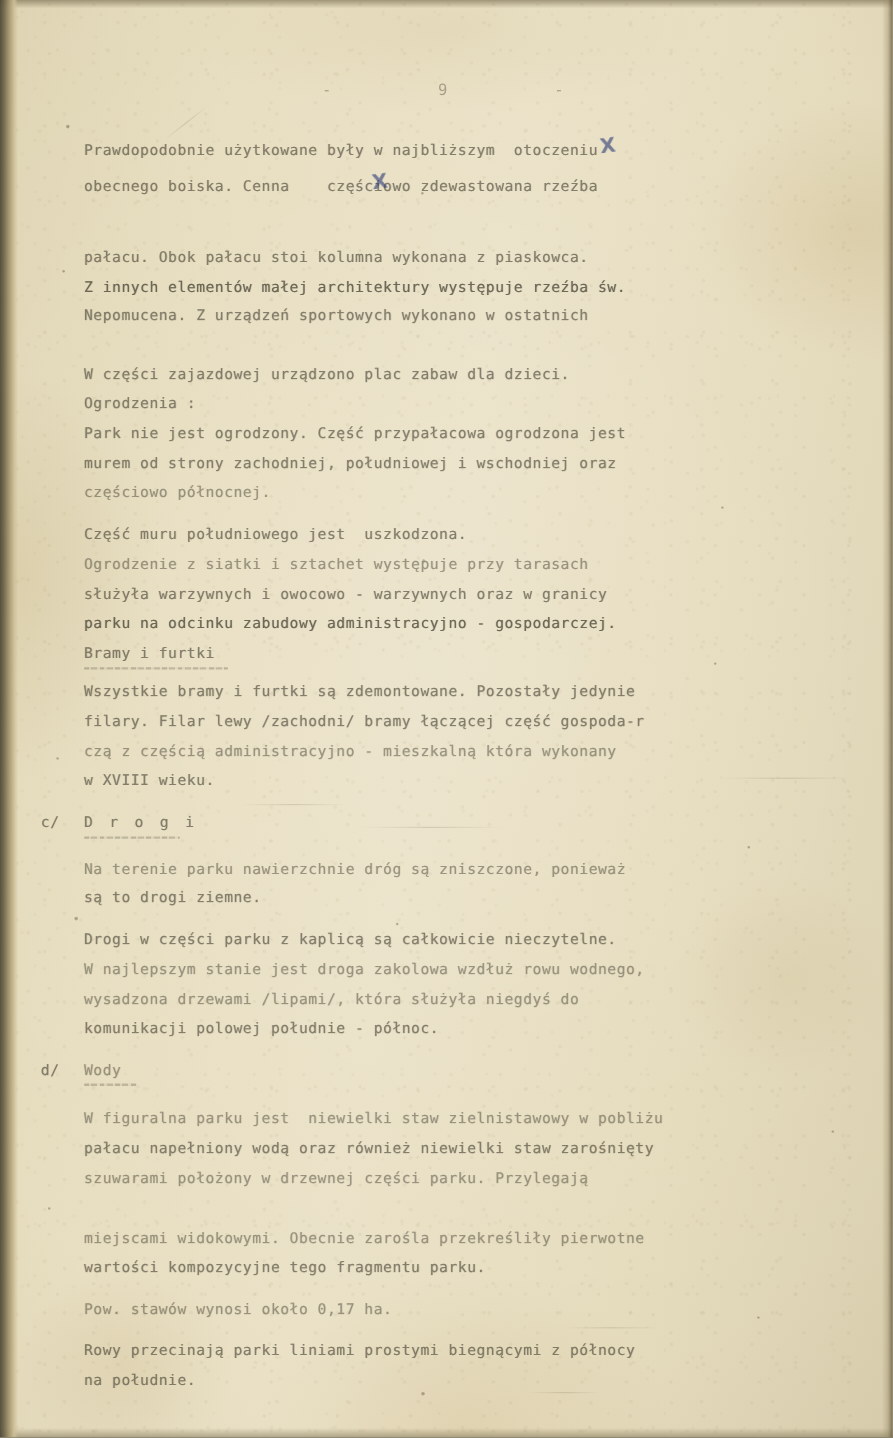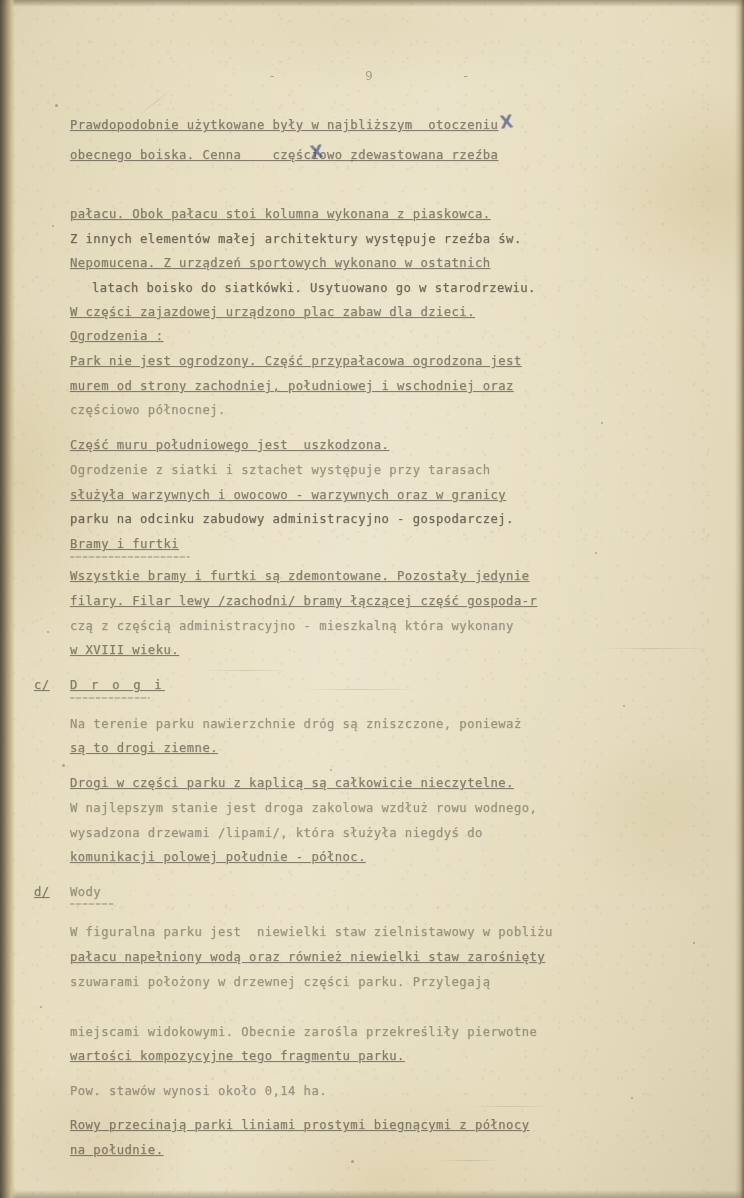--- a/index.html
+++ b/index.html
@@ -103,21 +103,21 @@
     white-space: pre;
     opacity: .62;
     text-shadow:
        0.55px 0 0 rgba(74,70,55,.30),
       -0.55px 0 0 rgba(110,104,80,.22),
        0 0.55px 0 rgba(74,70,55,.18);
     filter: blur(.30px);
   }
   
   .ink-strong { opacity: .78; filter: blur(.22px); }
-  .ink-mid    { opacity: .64; text-decoration: underline; }
+  .ink-mid    { opacity: .64; }
   .ink-faint  { opacity: .50; filter: blur(.42px); }
   .ink-ghost  { opacity: .40; filter: blur(.55px); }
 
   #page-number {
     position: absolute;
     top: 68px; left: 0;
     width: 744px;
     text-align: center;
     font-size: 13px;
     letter-spacing: 6px;
@@ -184,21 +184,20 @@
   <div id="stains"></div>
   <div id="grain"></div>
 
   <div id="page-number">-      9      -</div>
 
   <div class="typed body-line ink-mid" style="top:118px">Prawdopodobnie użytkowane były w najbliższym  otoczeniu</div>
   <div class="typed body-line ink-mid" style="top:148px">obecnego boiska. Cenna    częściowo zdewastowana rzeźba</div>
   <div class="typed body-line ink-mid" style="top:207px">pałacu. Obok pałacu stoi kolumna wykonana z piaskowca.</div>
   <div class="typed body-line ink-mid" style="top:256px">Nepomucena. Z urządzeń sportowych wykonano w ostatnich</div>
   <div class="typed body-line ink-strong" style="top:232px">Z innych elementów małej architektury występuje rzeźba św.</div>
-  <div class="typed indent-line ink-strong" style="top:281px">latach boisko do siatkówki. Usytuowano go w starodrzewiu.</div>
   <div class="typed body-line ink-mid" style="top:305px">W części zajazdowej urządzono plac zabaw dla dzieci.</div>
 
   <div class="pen-x" style="top:112px; left:500px">X</div>
   <div class="pen-x" style="top:142px; left:310px">X</div>
 
   <div class="typed body-line ink-mid" style="top:329px">Ogrodzenia :</div>
 
   <div class="typed body-line ink-mid" style="top:354px">Park nie jest ogrodzony. Część przypałacowa ogrodzona jest</div>
   <div class="typed body-line ink-mid" style="top:379px">murem od strony zachodniej, południowej i wschodniej oraz</div>
   <div class="typed body-line ink-faint" style="top:403px">częściowo północnej.</div>
@@ -228,21 +227,21 @@
 
   <div class="typed marker ink-mid" style="top:885px">d/</div>
   <div class="typed ink-faint" style="top:885px; left:70px">Wody</div>
   <div class="rule" style="top:903px; left:70px; width:44px"></div>
 
   <div class="typed body-line ink-faint" style="top:925px">W figuralna parku jest  niewielki staw zielnistawowy w pobliżu</div>
   <div class="typed body-line ink-mid" style="top:950px">pałacu napełniony wodą oraz również niewielki staw zarośnięty</div>
   <div class="typed body-line ink-faint" style="top:975px">szuwarami położony w drzewnej części parku. Przylegają</div>
   <div class="typed body-line ink-faint" style="top:1025px">miejscami widokowymi. Obecnie zarośla przekreśliły pierwotne</div>
   <div class="typed body-line ink-mid" style="top:1049px">wartości kompozycyjne tego fragmentu parku.</div>
-  <div class="typed body-line ink-faint" style="top:1084px">Pow. stawów wynosi około 0,14 ha.</div>
+  <div class="typed body-line ink-faint" style="top:1084px">Pow. stawów wynosi około 0,17 ha.</div>
   <div class="typed body-line ink-mid" style="top:1118px">Rowy przecinają parki liniami prostymi biegnącymi z północy</div>
   <div class="typed body-line ink-mid" style="top:1143px">na południe.</div>
 
   <div class="speck" style="top:104px; left:55px;  width:3px; height:3px"></div>
   <div class="speck" style="top:160px; left:351px; width:2px; height:2px"></div>
   <div class="speck" style="top:225px; left:52px;  width:2px; height:2px"></div>
   <div class="speck" style="top:422px; left:601px; width:2px; height:2px"></div>
   <div class="speck" style="top:466px; left:352px; width:2px; height:2px"></div>
   <div class="speck" style="top:552px; left:595px; width:2px; height:2px"></div>
   <div class="speck" style="top:631px; left:47px;  width:2px; height:2px"></div>

